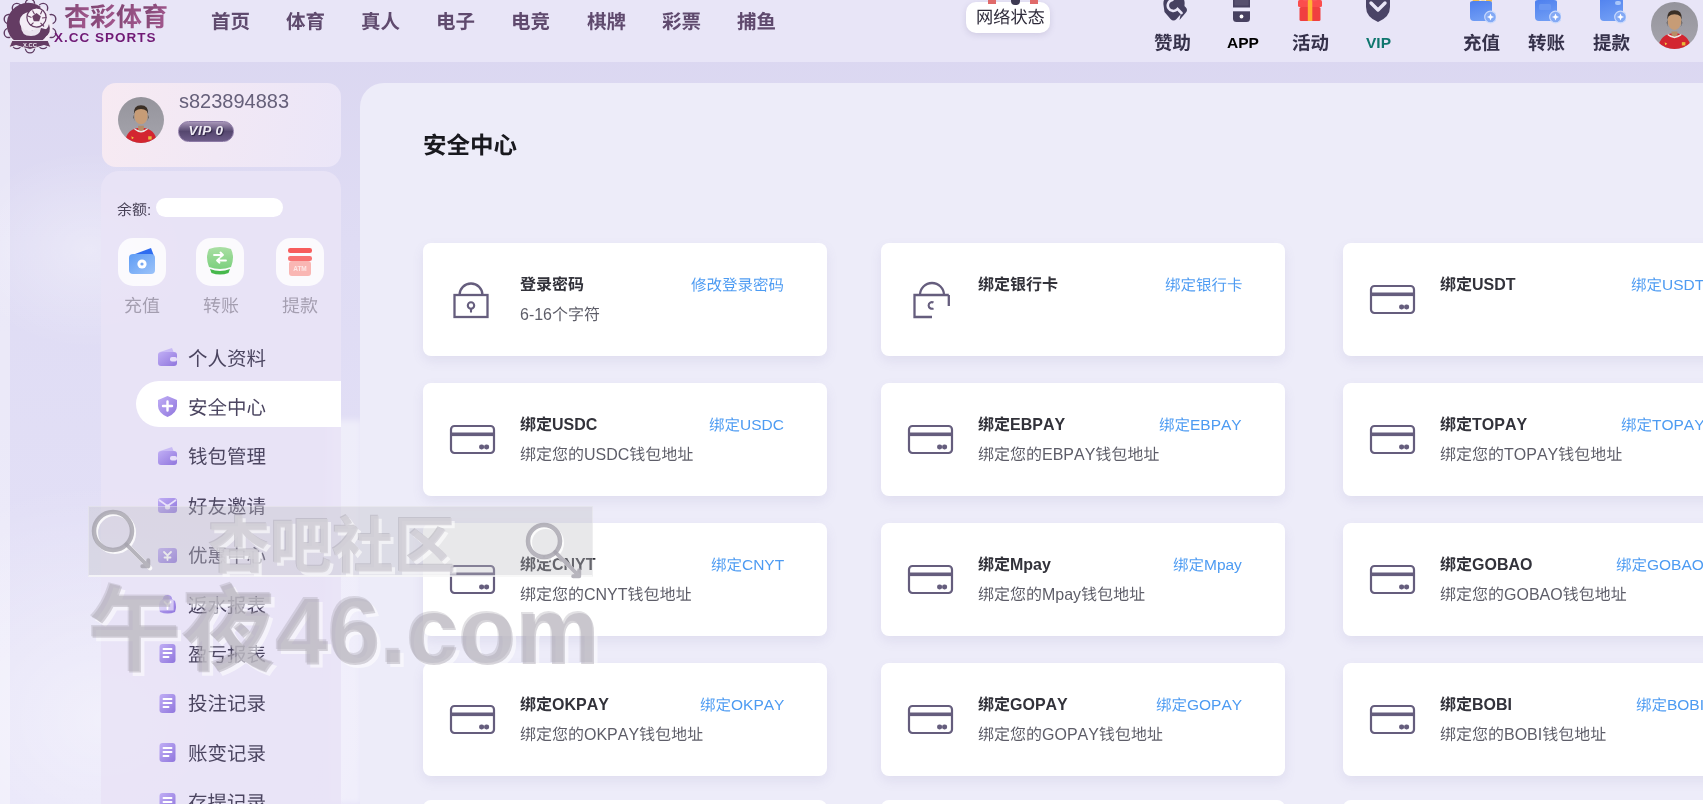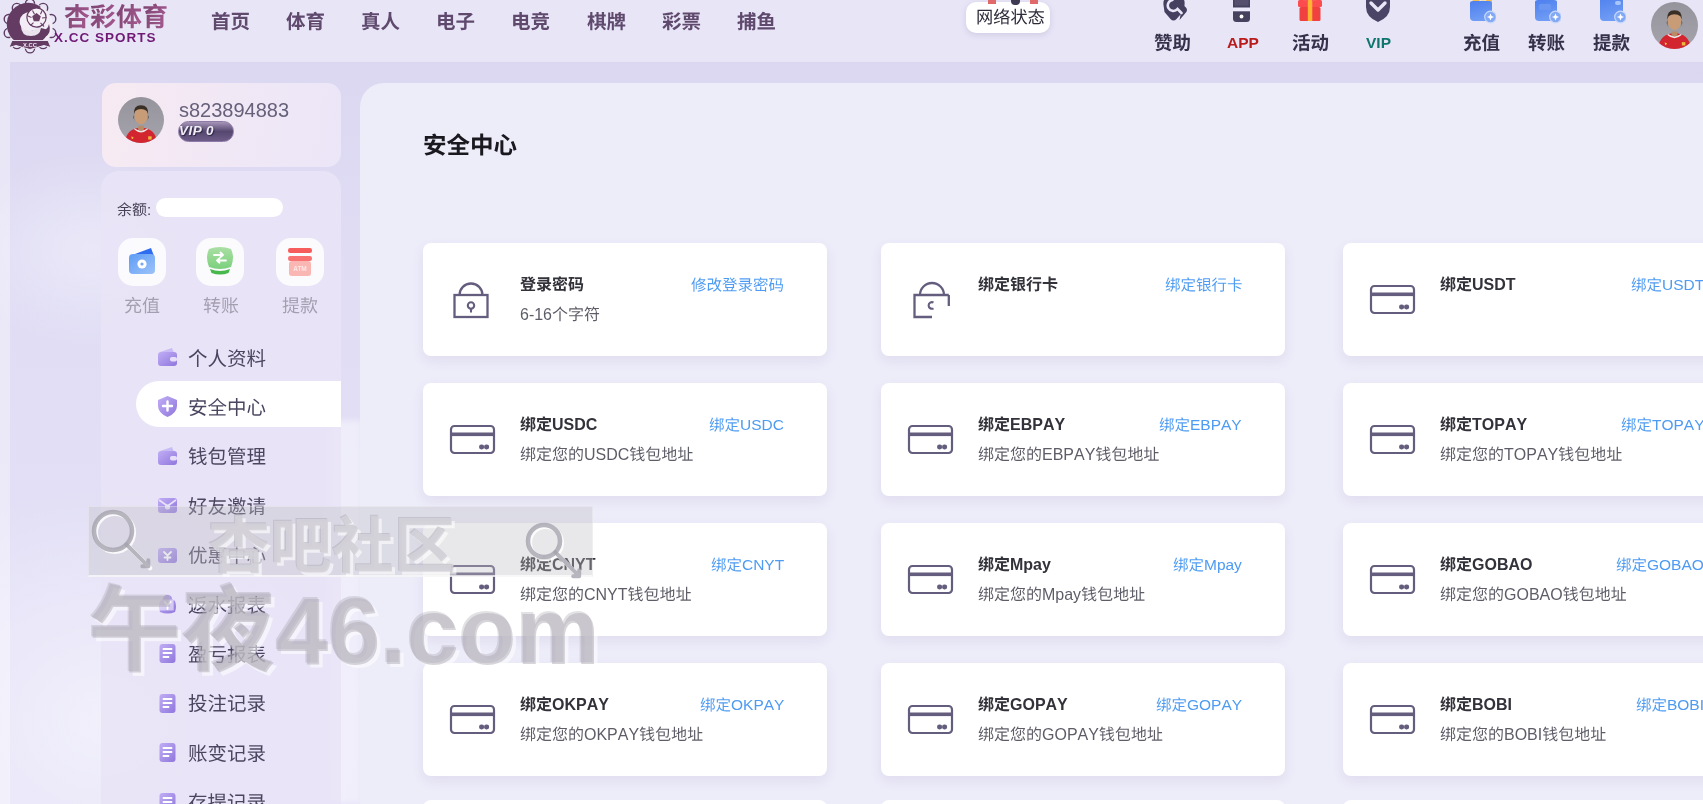--- a/index.html
+++ b/index.html
@@ -316,21 +316,21 @@
       <use href="#g26" x="0"></use>
       <use href="#g27" x="1000"></use>
     </g>
   </svg>
 <svg class="tx " style="left:1592.5px;top:31.4px;" width="37.00" height="24.05" viewBox="0 -1000 2000.0 1300">
     <g fill="#35314a">
       <use href="#g28" x="0"></use>
       <use href="#g29" x="1000"></use>
     </g>
   </svg>
-<div class="abs" style="left:1227px;top:34px;width:60px;font:bold 15.5px 'Liberation Sans';color:#b91c1c">APP</div>
+<div class="abs" style="left:1227px;top:34px;width:60px;font:bold 15.5px 'Liberation Sans';color:#000000">APP</div>
 <div class="abs" style="left:1366px;top:34px;width:60px;font:bold 15.5px 'Liberation Sans';color:#0f766e">VIP</div>
 <svg style="position:absolute;left:1651px;top:2px;border-radius:50%" width="47" height="47" viewBox="0 0 48 48">
     <defs>
       <linearGradient id="avbg" x1="0" y1="0" x2="0" y2="1">
         <stop offset="0" stop-color="#95949c"></stop>
         <stop offset="1" stop-color="#a5a4ac"></stop>
       </linearGradient>
     </defs>
     <rect width="48" height="48" fill="url(#avbg)"></rect>
     <path d="M7 48 Q9 32 24 32 Q39 32 41 48 Z" fill="#d32530"></path>
@@ -353,22 +353,22 @@
     <rect width="48" height="48" fill="url(#avbg)"></rect>
     <path d="M7 48 Q9 32 24 32 Q39 32 41 48 Z" fill="#d32530"></path>
     <path d="M17 34 Q24 40 31 34 L31 32.5 Q24 37.5 17 32.5 Z" fill="#e9e7e5"></path>
     <path d="M21 30 L21 34 Q24 36.5 27 34 L27 30 Z" fill="#b88c66"></path>
     <ellipse cx="24" cy="19.5" rx="7" ry="9" fill="#c79c76"></ellipse>
     <path d="M24 8.5 Q32 8.5 31.5 18 L30 14.5 Q27.5 12.5 24 12.5 Q20.5 12.5 18 14.5 L16.5 18 Q16 8.5 24 8.5 Z" fill="#3a2f26"></path>
     <path d="M16.8 18 Q16.3 23 17.8 26 L16 21.5 Z M31.2 18 Q31.7 23 30.2 26 L32 21.5 Z" fill="#3a2f26" opacity="0.85"></path>
     <path d="M14 41 l2.6 1.6 -2.1 1.5 Z" fill="#f0c53f"></path>
     <rect x="31.5" y="41" width="3.6" height="3.4" fill="#e8b93a"></rect>
   </svg>
-<div class="abs" style="left:179px;top:99px;font:20px 'Liberation Sans';color:#66607a">s823894883</div>
-<div class="abs" style="left:178px;top:121px;width:56px;height:21px;border-radius:10.5px;background:linear-gradient(180deg,#a795b8,#55476f 50%,#6d5c88);border:1.5px solid #8d7aa6;font:italic bold 13.5px 'Liberation Sans';color:#efecf4;line-height:18px;letter-spacing:0.5px;text-shadow:1px 1px 1px #2e2544">VIP 0</div>
+<div class="abs" style="left:179px;top:90px;font:20px 'Liberation Sans';color:#66607a">s823894883</div>
+<div class="abs" style="left:178px;top:121px;width:56px;height:21px;border-radius:10.5px;background:linear-gradient(180deg,#a795b8,#55476f 50%,#6d5c88);border:1.5px solid #8d7aa6;font:italic bold 13.5px 'Liberation Sans';color:#efecf4;text-align:center;line-height:18px;letter-spacing:0.5px;text-shadow:1px 1px 1px #2e2544">VIP 0</div>
 <div class="abs" style="left:101px;top:171px;width:240px;height:650px;border-radius:18px;background:rgba(233,227,246,0.9)"></div>
 <svg class="tx " style="left:117.0px;top:199.7px;" width="34.17" height="19.50" viewBox="0 -1000 2277.8 1300">
     <g fill="#474156">
       <use href="#g30" x="0"></use>
       <use href="#g31" x="1000"></use>
       <text x="2000" y="0" font-size="1000" font-family="Liberation Sans">:</text>
     </g>
   </svg>
 <div class="abs" style="left:156px;top:198px;width:127px;height:19px;border-radius:9.5px;background:#fff"></div>
 <div class="abs" style="left:118px;top:238px;width:48px;height:48px;border-radius:15px;background:rgba(255,255,255,0.8)"></div>

